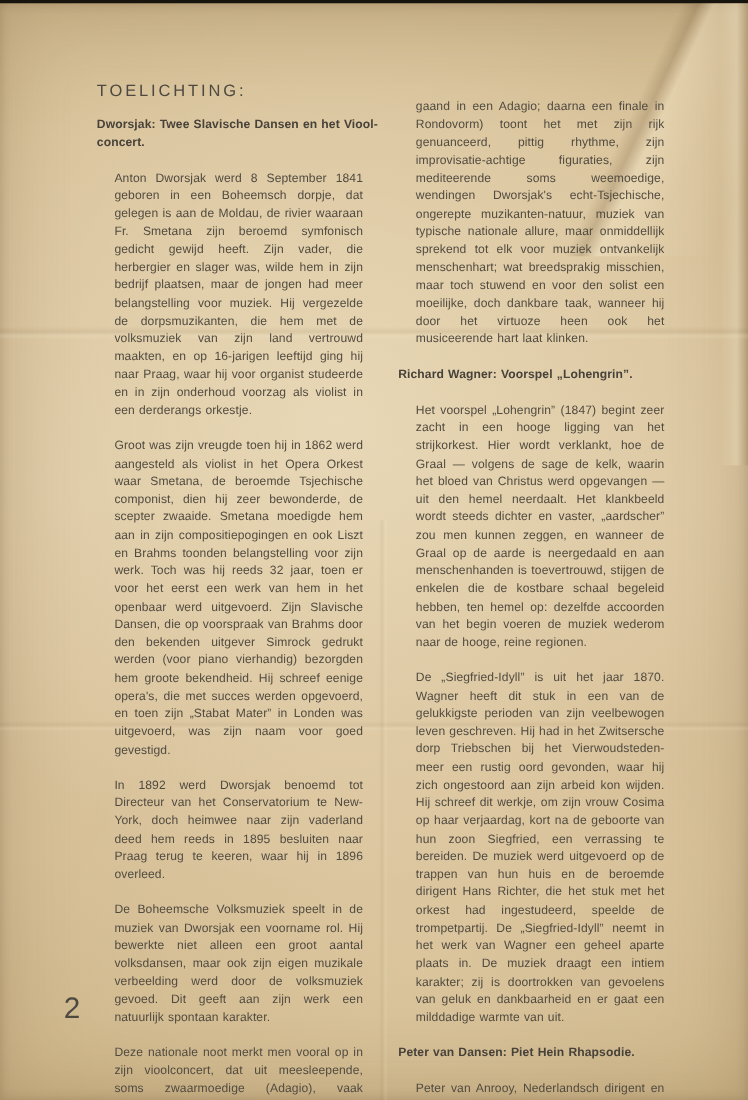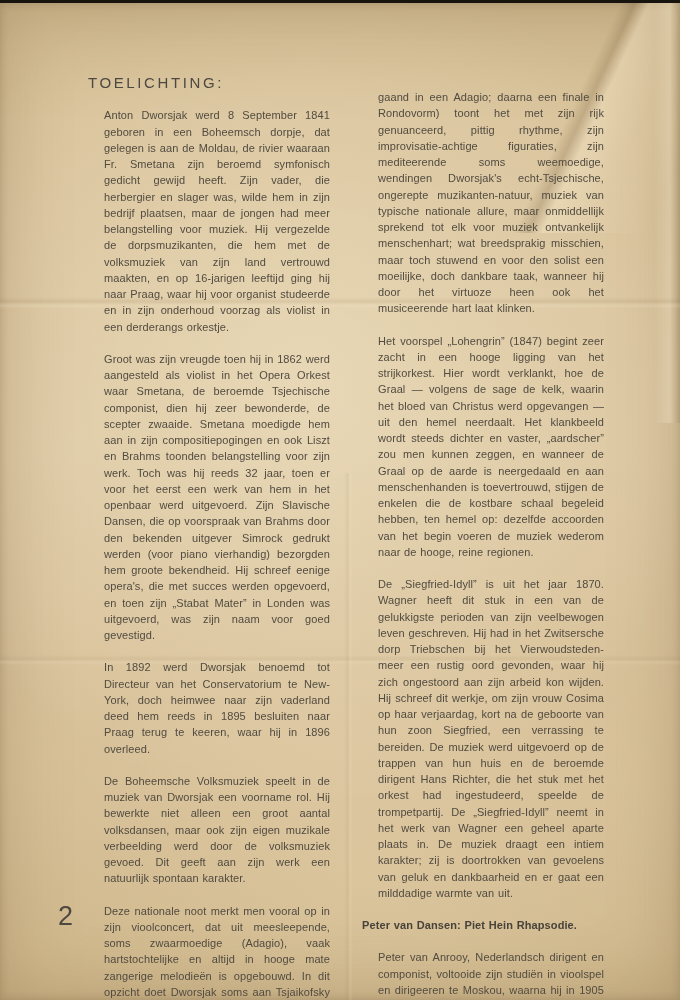--- a/index.html
+++ b/index.html
@@ -97,30 +97,32 @@
 <div class="paper">
   <div class="crease crease-top-right"></div>
   <div class="crease crease-right-edge"></div>
   <div class="crease crease-h1"></div>
   <div class="crease crease-h2"></div>
   <div class="crease crease-v"></div>
 
   <div class="col col-left">
     <h1 class="page-title">TOELICHTING:</h1>
     <div class="sections" id="left-sections">
+        <h2 class="sec-heading">Dworsjak: Twee Slavische Dansen en het Viool-concert.</h2>
         <p class="body-par">Anton Dworsjak werd 8 September 1841 geboren in een Boheemsch dorpje, dat gelegen is aan de Moldau, de rivier waaraan Fr. Smetana zijn beroemd symfonisch gedicht gewijd heeft. Zijn vader, die herbergier en slager was, wilde hem in zijn bedrijf plaatsen, maar de jongen had meer belangstelling voor muziek. Hij vergezelde de dorpsmuzikanten, die hem met de volksmuziek van zijn land vertrouwd maakten, en op 16-jarigen leeftijd ging hij naar Praag, waar hij voor organist studeerde en in zijn onderhoud voorzag als violist in een derderangs orkestje.</p>
         <p class="body-par">Groot was zijn vreugde toen hij in 1862 werd aangesteld als violist in het Opera Orkest waar Smetana, de beroemde Tsjechische componist, dien hij zeer bewonderde, de scepter zwaaide. Smetana moedigde hem aan in zijn compositiepogingen en ook Liszt en Brahms toonden belangstelling voor zijn werk. Toch was hij reeds 32 jaar, toen er voor het eerst een werk van hem in het openbaar werd uitgevoerd. Zijn Slavische Dansen, die op voorspraak van Brahms door den bekenden uitgever Simrock gedrukt werden (voor piano vierhandig) bezorgden hem groote bekendheid. Hij schreef eenige opera's, die met succes werden opgevoerd, en toen zijn „Stabat Mater” in Londen was uitgevoerd, was zijn naam voor goed gevestigd.</p>
         <p class="body-par">In 1892 werd Dworsjak benoemd tot Directeur van het Conservatorium te New-York, doch heimwee naar zijn vaderland deed hem reeds in 1895 besluiten naar Praag terug te keeren, waar hij in 1896 overleed.</p>
         <p class="body-par">De Boheemsche Volksmuziek speelt in de muziek van Dworsjak een voorname rol. Hij bewerkte niet alleen een groot aantal volksdansen, maar ook zijn eigen muzikale verbeelding werd door de volksmuziek gevoed. Dit geeft aan zijn werk een natuurlijk spontaan karakter.</p>
         <p class="body-par">Deze nationale noot merkt men vooral op in zijn vioolconcert, dat uit meesleepende, soms zwaarmoedige (Adagio), vaak hartstochtelijke en altijd in hooge mate zangerige melodieën is opgebouwd. In dit opzicht doet Dworsjak soms aan Tsjaikofsky denken.</p>
       </div>
   </div>
 
   <div class="col col-right sections" id="right-sections">
       <p class="body-par">gaand in een Adagio; daarna een finale in Rondovorm) toont het met zijn rijk genuanceerd, pittig rhythme, zijn improvisatie-achtige figuraties, zijn mediteerende soms weemoedige, wendingen Dworsjak's echt-Tsjechische, ongerepte muzikanten-natuur, muziek van typische nationale allure, maar onmiddellijk sprekend tot elk voor muziek ontvankelijk menschenhart; wat breedsprakig misschien, maar toch stuwend en voor den solist een moeilijke, doch dankbare taak, wanneer hij door het virtuoze heen ook het musiceerende hart laat klinken.</p>
+      <h2 class="sec-heading">Richard Wagner: Voorspel „Lohengrin”.</h2>
       <p class="body-par">Het voorspel „Lohengrin” (1847) begint zeer zacht in een hooge ligging van het strijkorkest. Hier wordt verklankt, hoe de Graal — volgens de sage de kelk, waarin het bloed van Christus werd opgevangen — uit den hemel neerdaalt. Het klankbeeld wordt steeds dichter en vaster, „aardscher” zou men kunnen zeggen, en wanneer de Graal op de aarde is neergedaald en aan menschenhanden is toevertrouwd, stijgen de enkelen die de kostbare schaal begeleid hebben, ten hemel op: dezelfde accoorden van het begin voeren de muziek wederom naar de hooge, reine regionen.</p>
       <p class="body-par">De „Siegfried-Idyll” is uit het jaar 1870. Wagner heeft dit stuk in een van de gelukkigste perioden van zijn veelbewogen leven geschreven. Hij had in het Zwitsersche dorp Triebschen bij het Vierwoudsteden-meer een rustig oord gevonden, waar hij zich ongestoord aan zijn arbeid kon wijden. Hij schreef dit werkje, om zijn vrouw Cosima op haar verjaardag, kort na de geboorte van hun zoon Siegfried, een verrassing te bereiden. De muziek werd uitgevoerd op de trappen van hun huis en de beroemde dirigent Hans Richter, die het stuk met het orkest had ingestudeerd, speelde de trompetpartij. De „Siegfried-Idyll” neemt in het werk van Wagner een geheel aparte plaats in. De muziek draagt een intiem karakter; zij is doortrokken van gevoelens van geluk en dankbaarheid en er gaat een milddadige warmte van uit.</p>
       <h2 class="sec-heading">Peter van Dansen: Piet Hein Rhapsodie.</h2>
       <p class="body-par">Peter van Anrooy, Nederlandsch dirigent en componist, voltooide zijn studiën in vioolspel en dirigeeren te Moskou, waarna hij in 1905 dirigent werd van het Symphonie orkest te Groningen, in 1910 te Arnhem. In 1914 werd hij benoemd tot Doctor honoris causa der Hoogeschool te Groningen, in 1917</p>
     </div>
 
   <div class="page-number">2</div>
 </div>
 
 </body></html>

